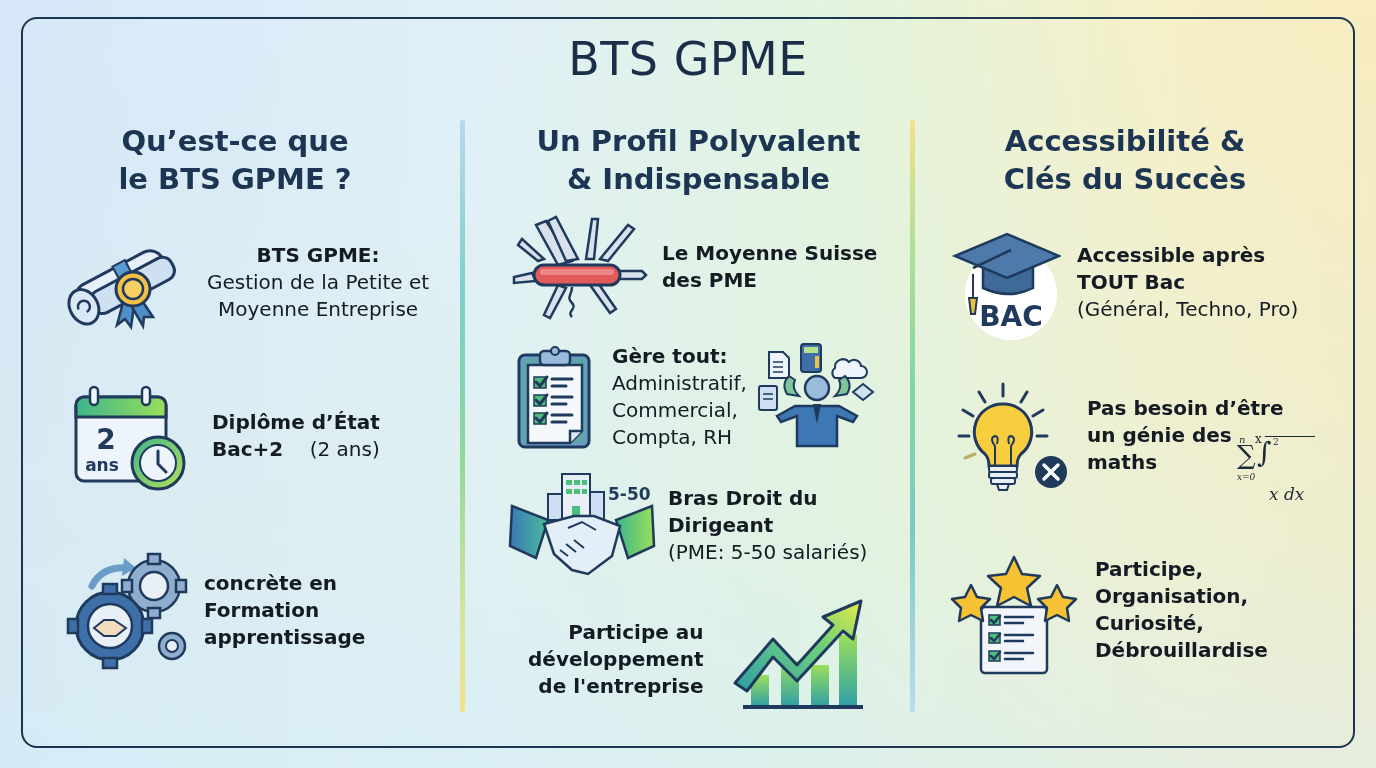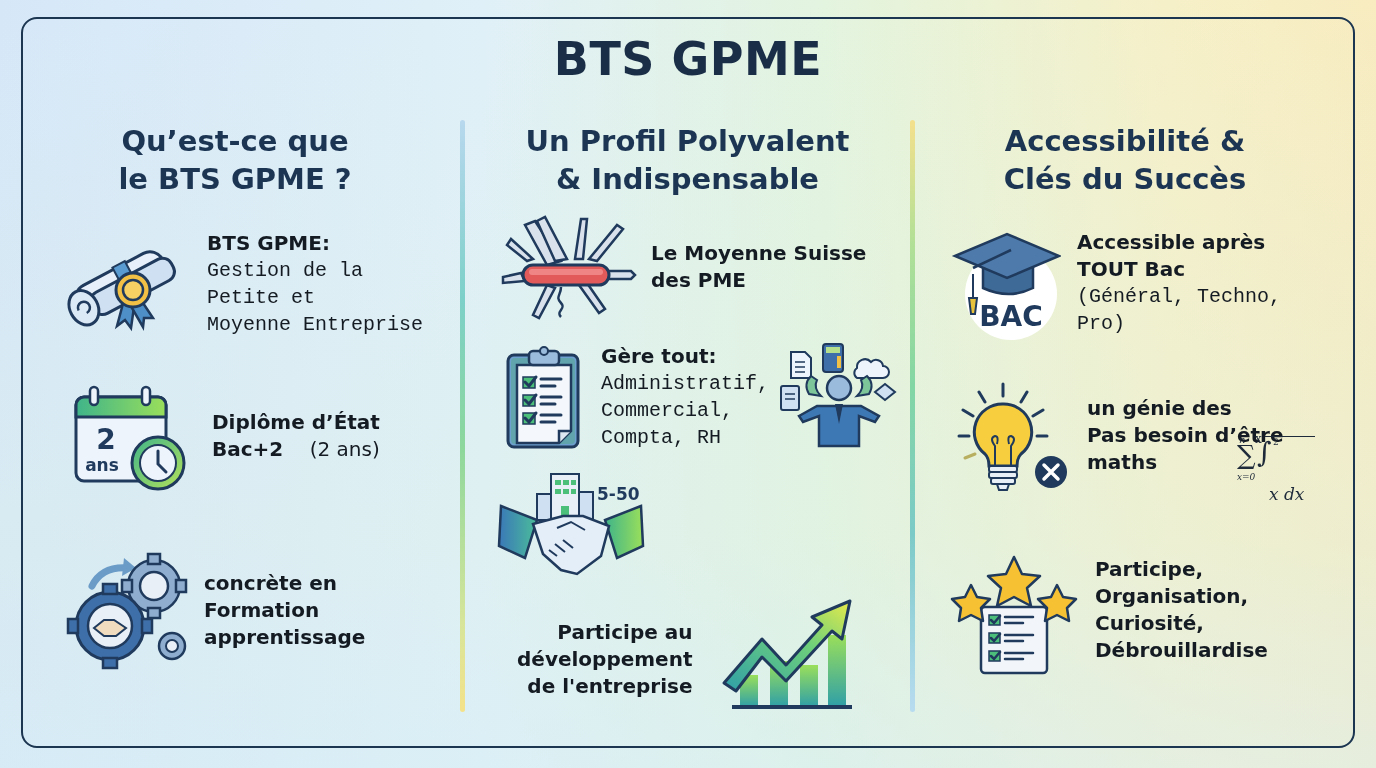--- a/index.html
+++ b/index.html
@@ -13,42 +13,42 @@
   body::after {
     content: ""; position: absolute; inset: 0; pointer-events: none;
     background: linear-gradient(180deg, rgba(255,255,255,0) 0%, rgba(220,240,230,0.35) 70%, rgba(215,238,245,0.55) 100%);
   }
   .card {
     position: absolute; left: 21px; top: 17px; width: 1334px; height: 731px;
     border: 2.5px solid #1c3550; border-radius: 16px; z-index: 2;
   }
   .title {
     position: absolute; left: 0; right: 0; top: 32px; text-align: center;
-    font-family: "DejaVu Sans", sans-serif; font-weight: bold; font-size: 46px;
+    font-family: "DejaVu Sans", sans-serif; font-weight: normal; font-size: 46px;
     color: #1a2e47; letter-spacing: 0.5px;
   }
   .col { position: absolute; top: 100px; height: 610px; }
   .col1 { left: 30px; width: 410px; }
-  .col2 { left: 465px; width: 445px; }
+  .col2 { left: 476px; width: 445px; }
   .col3 { left: 915px; width: 420px; }
   .divider { position: absolute; top: 120px; width: 5px; height: 592px; border-radius: 3px; }
   .div1 { left: 460px; background: linear-gradient(180deg, #b8d8ee 0%, #7dd0c9 30%, #8cd79c 55%, #d7e59a 85%, #f4e28a 100%); }
   .div2 { left: 910px; background: linear-gradient(180deg, #f4e08c 0%, #b4e096 20%, #82d6a4 45%, #7ccac8 70%, #b8dcf0 100%); }
   .col-heading {
     text-align: center; font-weight: bold; font-size: 29px; line-height: 38px;
     color: #1c3553;
   }
   .col1 .col-heading { margin-top: 22px; }
   .col2 .col-heading { margin-top: 22px; }
   .col3 .col-heading { margin-top: 22px; }
   .item { position: absolute; display: flex; align-items: center; }
   .icon-box { flex: none; display: flex; align-items: center; justify-content: center; }
   .txt { font-size: 20px; line-height: 27px; color: #151b22; }
   .txt .b { font-weight: bold; display: block; }
-  .txt .n { font-weight: normal; display: block; font-family: Liberation Mono, monospace; }
+  .txt .n { font-weight: normal; display: block; }
   .txt .inline-n { font-weight: normal; margin-left: 20px; }
   svg { display: block; }
   .math {
     font-family: "DejaVu Serif", serif; font-style: italic; color: #1e2a3a; position: relative;
     width: 80px; height: 52px;
   }
 </style>
 </head>
 <body>
 
@@ -73,21 +73,21 @@
           <ellipse cx="22" cy="54" rx="14" ry="18" fill="#dbe8f6" stroke="#1f3a5c" stroke-width="3"></ellipse>
           <path d="M22 54 m-6 0 a6 6 0 1 1 6 6" fill="none" stroke="#1f3a5c" stroke-width="2.5"></path>
           <rect x="66" y="32" width="14" height="38" fill="#5a9bd1" stroke="#1f3a5c" stroke-width="2"></rect>
         </g>
         <path d="M70 62 l-8 30 l8 -6 l6 8 l4 -28z" fill="#4e8fc8" stroke="#1f3a5c" stroke-width="2.5"></path>
         <path d="M82 60 l16 24 l-9 0 l-1 9 l-14 -24z" fill="#4e8fc8" stroke="#1f3a5c" stroke-width="2.5"></path>
         <circle cx="78" cy="56" r="17" fill="#f2c045" stroke="#1f3a5c" stroke-width="3"></circle>
         <circle cx="78" cy="56" r="10" fill="#f7d064" stroke="#1f3a5c" stroke-width="2.5"></circle>
       </svg>
     </div>
-    <div class="txt" style="margin-left:20px;">
+    <div class="txt" style="margin-left:20px;text-align:center;">
       <span class="b">BTS GPME:</span>
       <span class="n">Gestion de la Petite et</span>
       <span class="n">Moyenne Entreprise</span>
     </div>
   </div>
 
   <div class="item" style="left:42px; top:285px;">
     <div class="icon-box" style="width:118px;height:110px;position:relative;">
       <svg width="118" height="110" viewBox="0 0 118 110">
         <defs>
@@ -260,20 +260,25 @@
             <rect x="74" y="17" width="5" height="5"></rect>
             <rect x="64" y="34" width="8" height="14"></rect>
           </g>
         <text x="100" y="28" font-family="DejaVu Sans, sans-serif" font-weight="bold" font-size="17" fill="#1f3a5c">5-50</text>
         <path d="M4 34 l36 14 l-12 38 l-26 -12z" fill="url(#sleeveL)" stroke="#1f3a5c" stroke-width="2.5"></path>
         <path d="M144 34 l-36 14 l12 38 l26 -12z" fill="url(#sleeveR)" stroke="#1f3a5c" stroke-width="2.5"></path>
         <path d="M36 52 l30 -8 h20 l26 10 l-8 30 l-24 18 l-16 -4 l-18 -16 z" fill="#e4eef8" stroke="#1f3a5c" stroke-width="2.5"></path>
         <path d="M60 56 l14 -6 l14 8 M52 78 l8 6 M58 72 l10 8 M66 68 l10 8" fill="none" stroke="#1f3a5c" stroke-width="2"></path>
       </svg>
     </div>
+    <div class="txt" style="margin-left:12px;margin-top:-6px;">
+      <span class="b">Bras Droit du</span>
+      <span class="b">Dirigeant</span>
+      <span class="n">(PME: 5-50 salariés)</span>
+    </div>
   </div>
 
   <div class="item" style="left:52px; top:495px;">
     <div class="txt" style="text-align:right;margin-top:10px;">
       <span class="b">Participe au</span>
       <span class="b">développement</span>
       <span class="b">de l'entreprise</span>
     </div>
     <div class="icon-box" style="width:140px;height:118px;margin-left:26px;">
       <svg width="140" height="118" viewBox="0 0 140 118">
@@ -337,22 +342,22 @@
             <rect x="34" y="84" width="28" height="6" rx="2"></rect>
             <rect x="34" y="90" width="28" height="6" rx="2"></rect>
             <rect x="36" y="96" width="24" height="6" rx="2"></rect>
             <path d="M42 102 h12 l-2 6 h-8z"></path>
           </g>
         <circle cx="96" cy="90" r="16" fill="#1f3a5c"></circle>
         <path d="M89 83 l14 14 M103 83 l-14 14" stroke="#ffffff" stroke-width="3.5" stroke-linecap="round"></path>
       </svg>
     </div>
     <div class="txt" style="margin-left:16px;margin-top:-6px;">
+      <span class="b">Pas besoin d’être</span>
       <span class="b">un génie des</span>
-      <span class="b">Pas besoin d’être</span>
       <span class="b">maths</span>
     </div>
   </div>
   <div class="math" style="position:absolute; left:322px; top:332px;">
     <span style="position:absolute;left:2px;top:2px;font-size:10px;">n</span>
     <span style="position:absolute;left:0px;top:8px;font-size:26px;font-style:normal;">∑</span>
     <span style="position:absolute;left:0px;top:40px;font-size:9px;">x=0</span>
     <span style="position:absolute;left:18px;top:0px;font-size:12px;font-style:normal;">x</span>
     <span style="position:absolute;left:20px;top:4px;font-size:28px;font-style:normal;">∫</span>
     <span style="position:absolute;left:36px;top:5px;font-size:9px;font-style:normal;">2</span>

